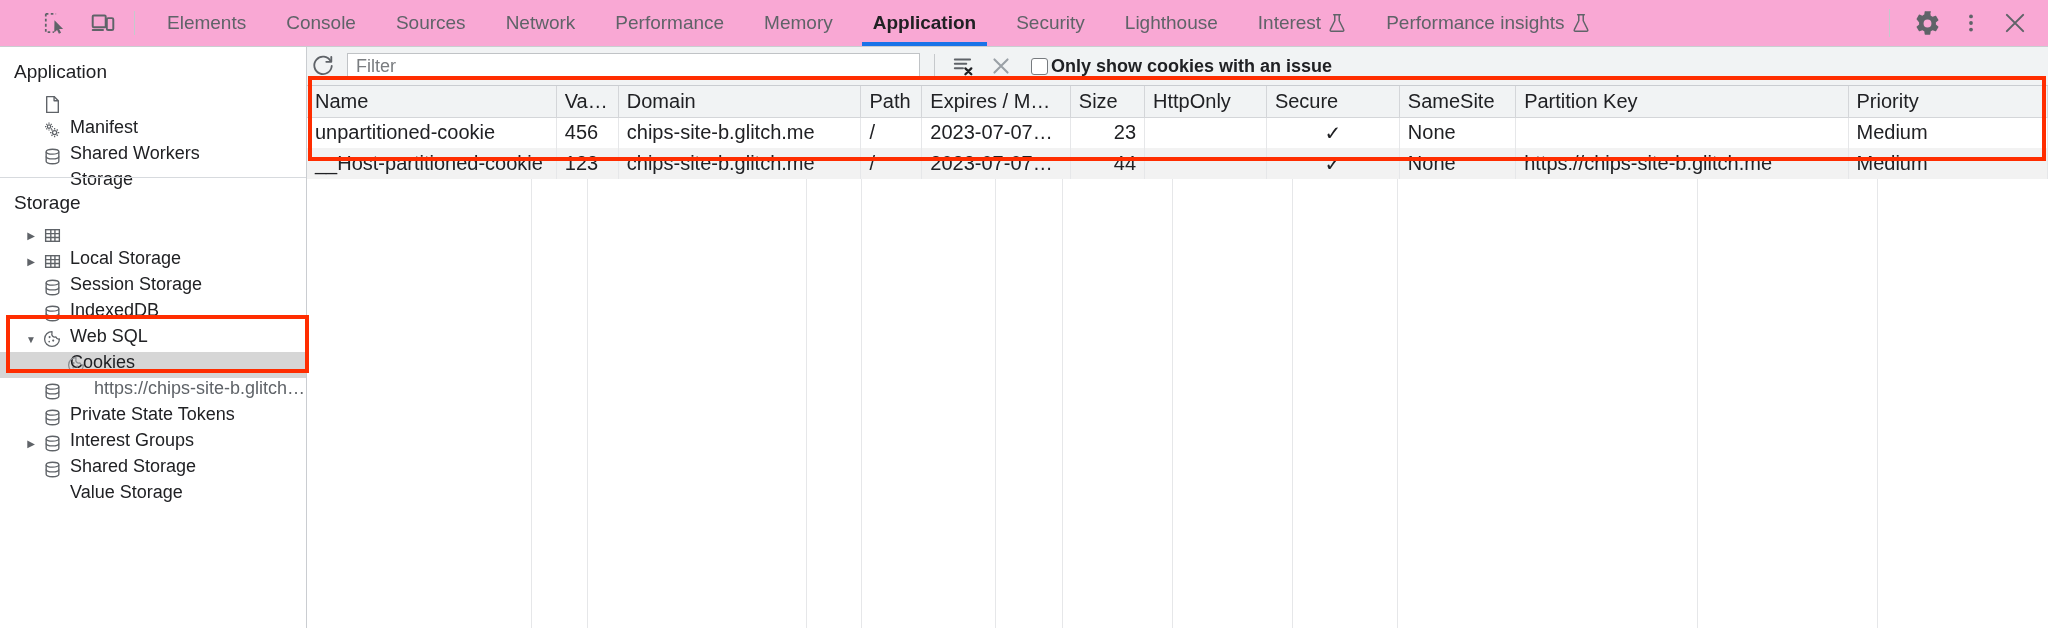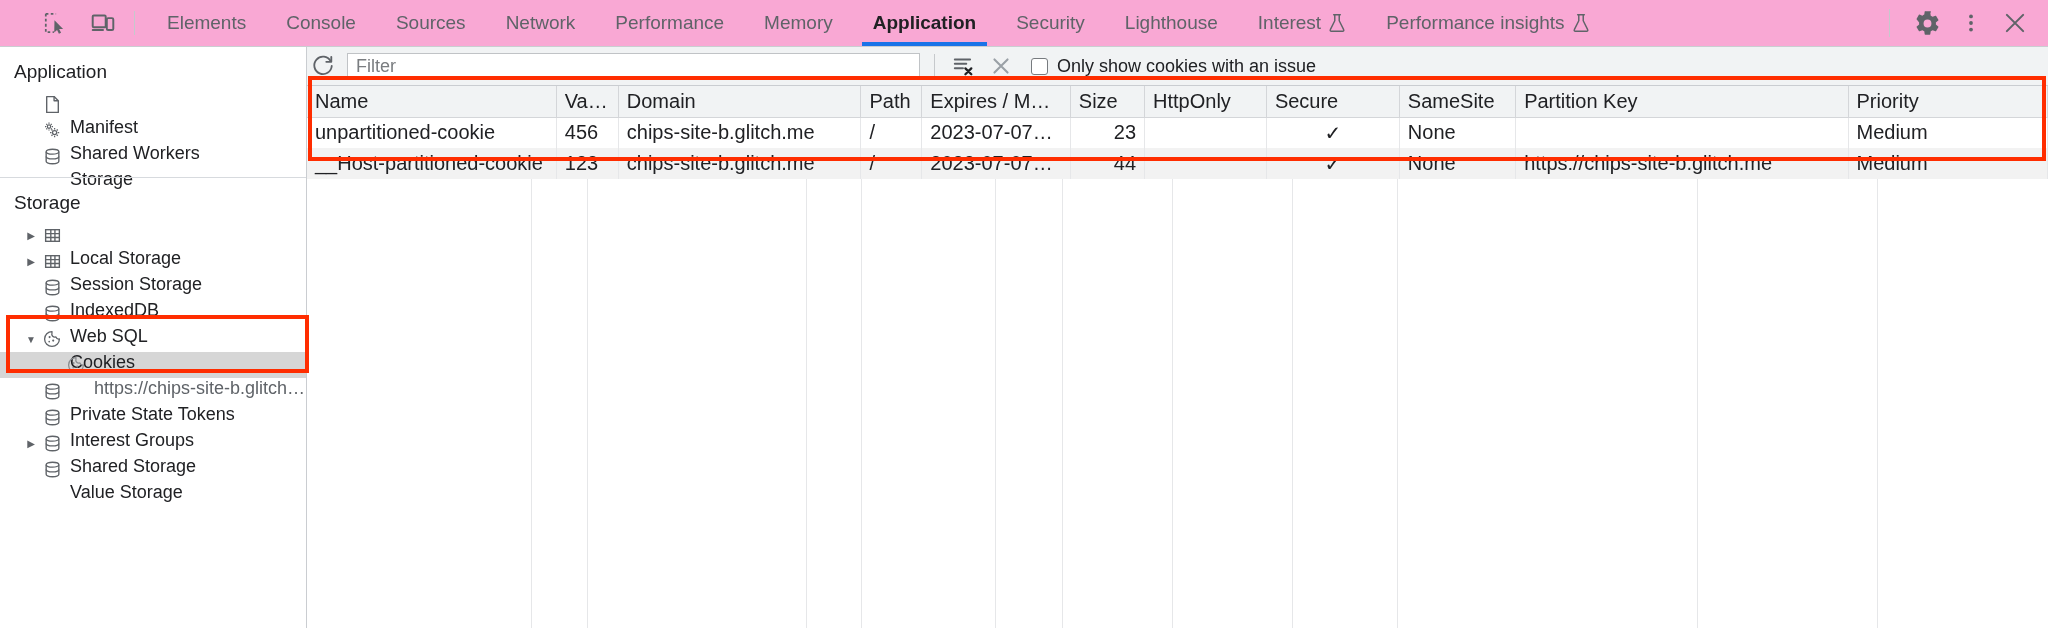--- a/index.html
+++ b/index.html
@@ -101,21 +101,21 @@
   .filter-input {
     flex: 0 0 auto; width: 573px; height: 26px;
     border: 1px solid #c0c3c6; background: #fff;
     font-size: 18px; color: #202124;
     padding: 0 8px;
     font-family: "Liberation Sans", sans-serif;
     outline: none;
   }
   .filter-input::placeholder { color: #7a7d80; }
   .fb-sep { width: 1px; height: 24px; background: #c6c9cc; margin: 0 4px; }
-  .fb-check { display: flex; align-items: center; gap: 9px; font-size: 18px; color: #202124; margin-left: 6px; }
+  .fb-check { display: flex; align-items: center; gap: 3px; font-size: 18px; color: #202124; margin-left: 6px; font-weight: bold; }
   .cbx {
     width: 17px; height: 17px; border: 1.5px solid #777b7f; border-radius: 3px; background: #fff;
     flex: 0 0 17px;
   }
 
   
   .grid-wrap { flex: 1; position: relative; min-height: 0; overflow: hidden; }
   table.grid { width: 100%; border-collapse: collapse; table-layout: fixed; font-size: 20px; }
   table.grid th {
     background: #f1f3f4;

